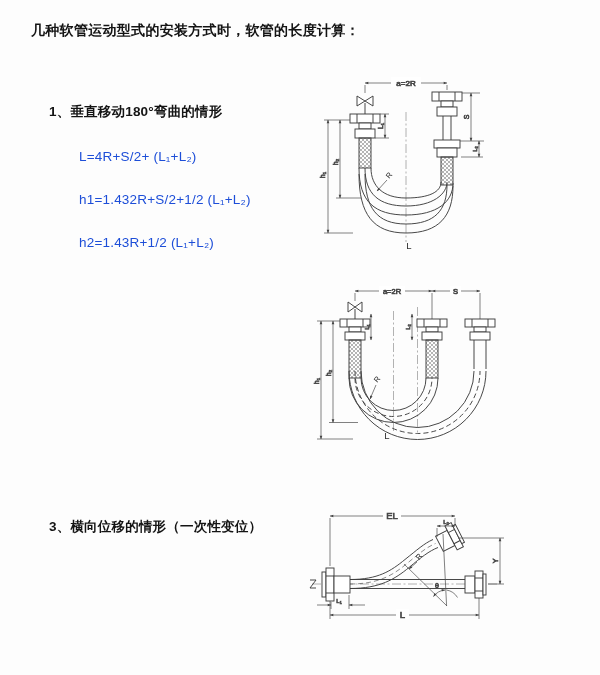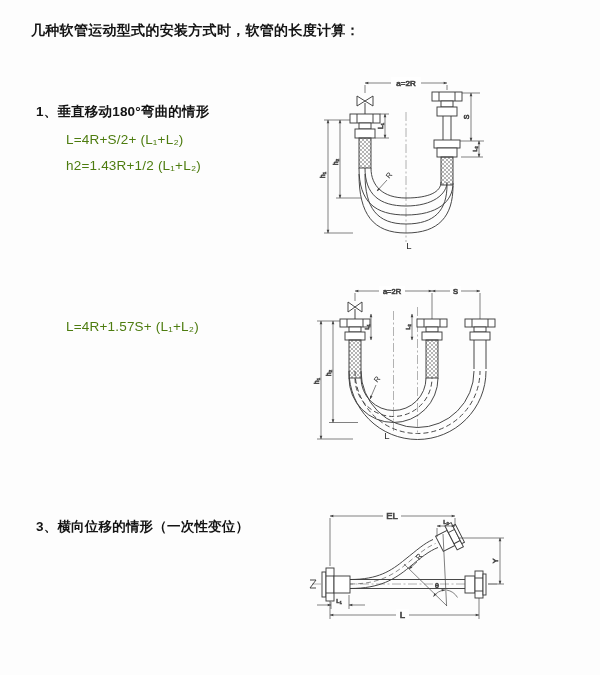--- a/index.html
+++ b/index.html
@@ -1,22 +1,22 @@
 <!DOCTYPE html>
 <html><head>
 <meta charset="utf-8">
 <style>
   html,body{margin:0;padding:0}
   body{width:600px;height:675px;background:#fdfdfd;position:relative;overflow:hidden;
        font-family:"Liberation Sans",sans-serif;color:#222}
   .doc-title{position:absolute;left:31px;top:22px;font-size:14px;font-weight:700;color:#141414;letter-spacing:.3px}
-  .sec{position:absolute;left:36px;width:280px}
+  .sec{position:absolute;left:49px;width:280px}
   #sec1{top:103px}#sec2{top:308px}#sec3{top:518px}
   .sec-heading{font-size:13.5px;font-weight:700;color:#141414;letter-spacing:.2px}
-  .formula{font-size:13.5px;color:#4d7c0f;margin:11px 0 0 30px;letter-spacing:.2px;white-space:nowrap}
+  .formula{font-size:13.5px;color:#1d4ed8;margin:28px 0 0 30px;letter-spacing:.2px;white-space:nowrap}
   .dsvg{position:absolute}
   #svg1{left:313px;top:70px}
   #svg2{left:308px;top:281px}
   #svg3{left:308px;top:506px}
   svg .draw{stroke:#3e3e3e;stroke-width:.95;fill:none}
   svg .fit{stroke:#3e3e3e;stroke-width:.95;fill:#fff}
   svg .hose{stroke:#3e3e3e;stroke-width:.95;fill:url(#hx)}
   svg .dim{stroke:#4a4a4a;stroke-width:.7;fill:none}
   svg .cl{stroke:#8a8a8a;stroke-width:.65;fill:none;stroke-dasharray:9 2.5 2 2.5}
   svg .dash{stroke-dasharray:5 3}
@@ -26,25 +26,25 @@
 </head>
 <body>
 
 <div>
 
   <div class="doc-title">几种软管运动型式的安装方式时，软管的长度计算：</div>
 
   <section class="sec" id="sec1">
     <div class="sec-heading">1、垂直移动180°弯曲的情形</div>
     <div class="formula">L=4R+S/2+ (L₁+L₂)</div>
+    <div class="formula">h1=1.432R+S/2+1/2 (L₁+L₂)</div>
     <div class="formula">h2=1.43R+1/2 (L₁+L₂)</div>
   </section>
 
   <section class="sec" id="sec2">
-    <div class="formula">L=4R+1.57S+ (L₁+L₂)</div>
   </section>
 
   <section class="sec" id="sec3">
     <div class="sec-heading">3、横向位移的情形（一次性变位）</div>
   </section>
 
   <svg class="dsvg" id="svg1" width="215" height="185" viewBox="0 0 215 185">
     <defs>
       <pattern id="hx" width="4" height="4" patternUnits="userSpaceOnUse">
         <path d="M0,4 L4,0 M0,0 L4,4" stroke="#6a6a6a" stroke-width="0.5"></path>

